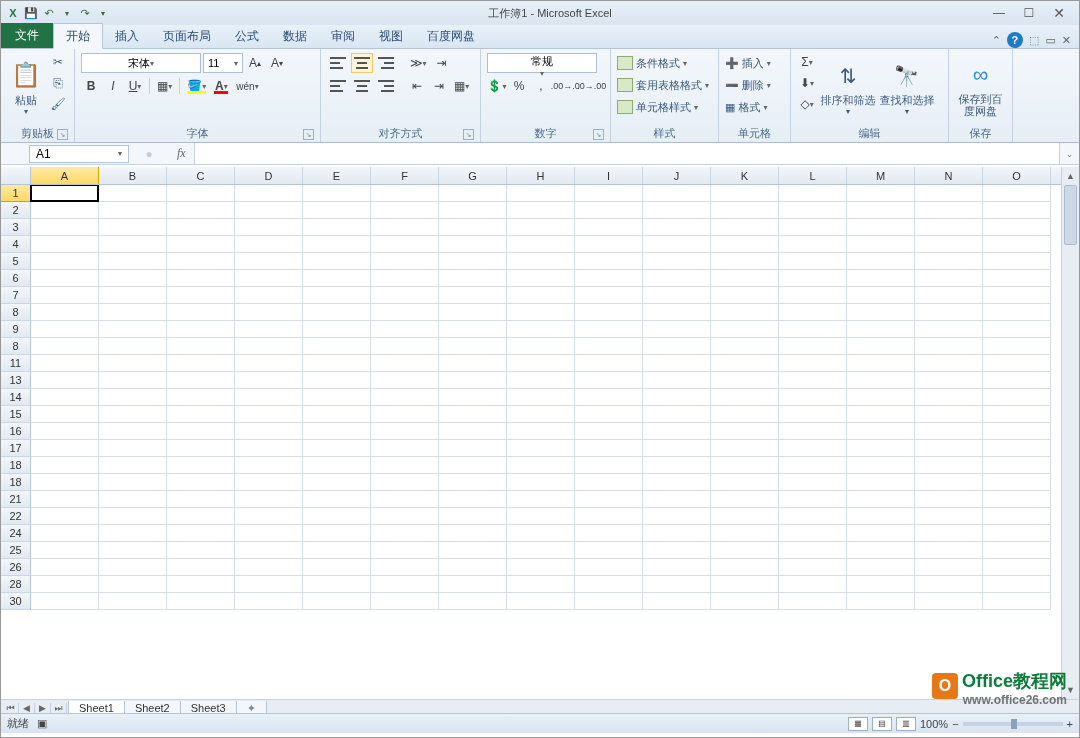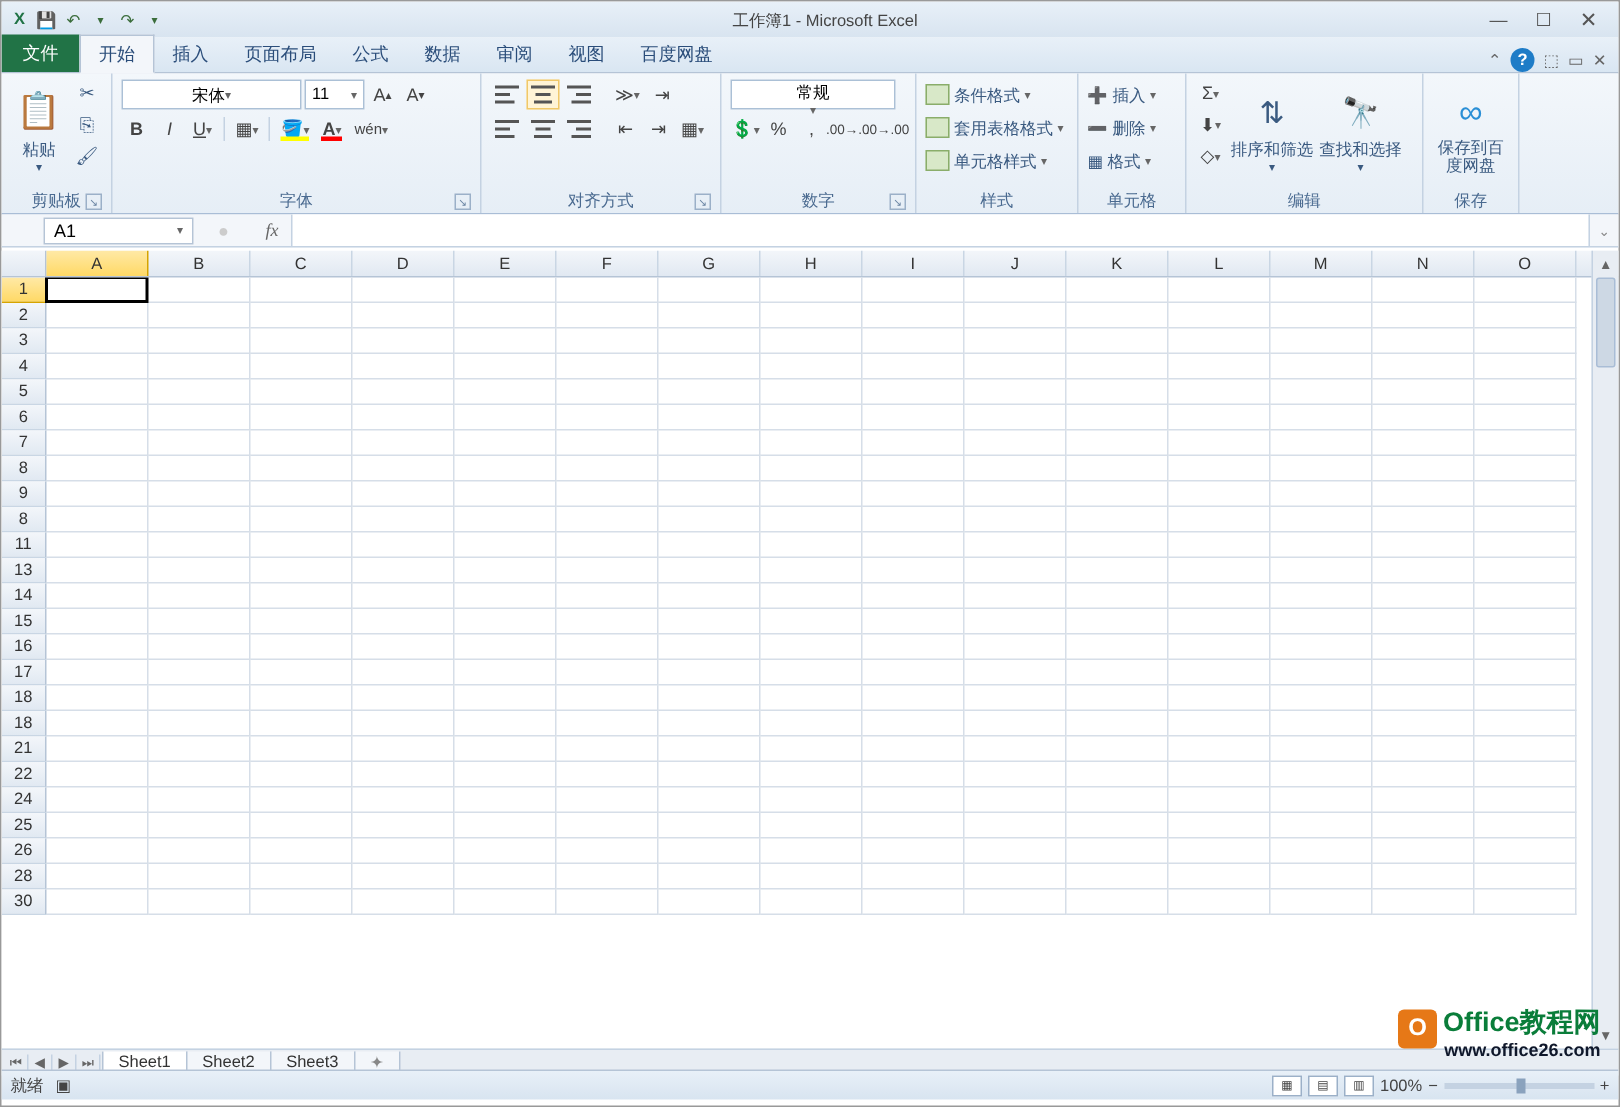--- a/index.html
+++ b/index.html
@@ -89,21 +89,21 @@
 .statusbar { position:absolute; bottom:4px; left:0; right:0; height:20px; background:linear-gradient(#e8f0f8,#d8e4f0); border-top:1px solid #b5c4d6; display:flex; align-items:center; font-size:11px; color:#444; padding:0 6px; }
 .statusbar .right { margin-left:auto; display:flex; align-items:center; gap:4px; }
 .view-btn { width:20px; height:14px; border:1px solid #9bb0c8; background:#fff; font-size:8px; display:flex; align-items:center; justify-content:center; }
 .zoom-slider { width:100px; height:4px; background:#c4d2e2; position:relative; }
 .zoom-slider .knob { position:absolute; left:48px; top:-3px; width:6px; height:10px; background:#8aa2bd; }
 
 
 .wm { position:absolute; right:12px; bottom:30px; text-align:right; font-weight:bold; z-index:50; }
 .wm .l1 { color:#e67817; font-size:18px; }
 .wm .l1 span { color:#0a7d3a; }
-.wm .l2 { color:#0f172a; font-size:12px; }
+.wm .l2 { color:#737373; font-size:12px; }
 .wm .badge { position:absolute; left:-30px; top:4px; width:26px; height:26px; background:#e67817; border-radius:4px; color:#fff; display:flex; align-items:center; justify-content:center; font-size:16px; }
 </style>
 </head>
 <body>
 
 <div class="titlebar">
   <div class="qat">
     <span class="qat-ico" style="color:#217346;font-weight:bold">X</span>
     <span class="qat-ico">💾</span>
     <span class="qat-ico">↶</span>

